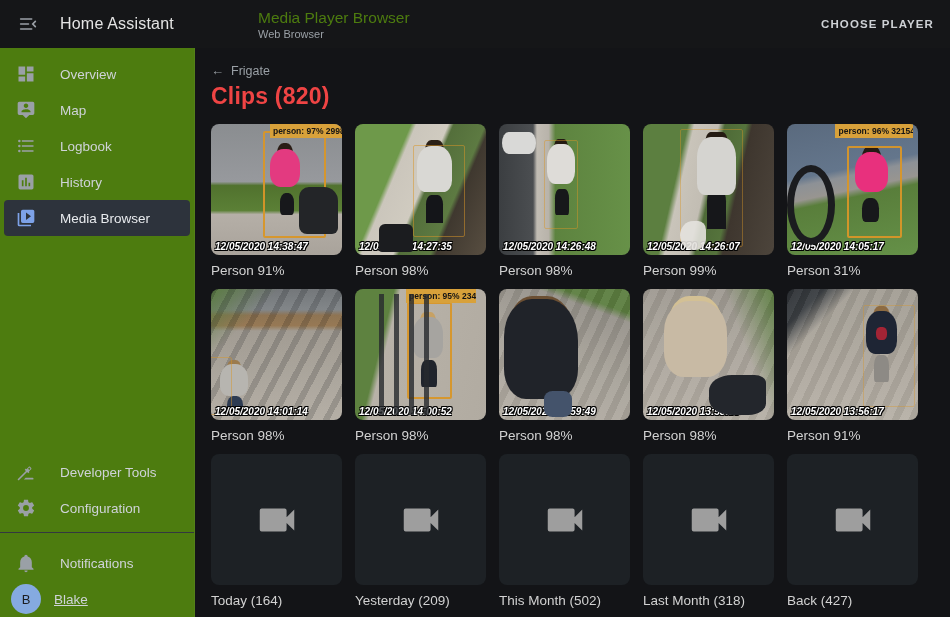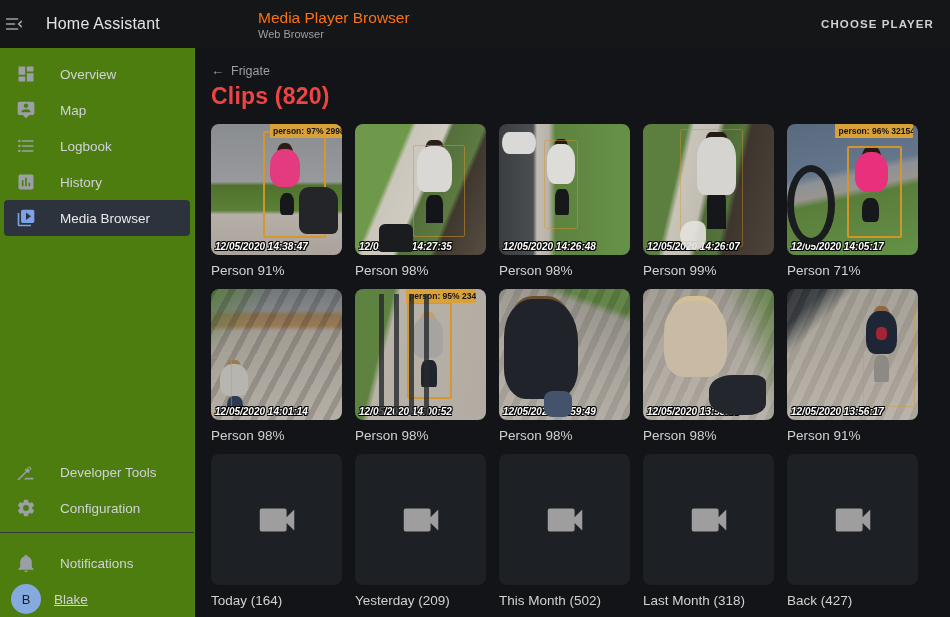--- a/index.html
+++ b/index.html
@@ -2,26 +2,26 @@
 <html><head>
 <meta charset="utf-8">
 <style>
   * { margin:0; padding:0; box-sizing:border-box; }
   html,body { width:950px; height:617px; overflow:hidden; background:#131417;
     font-family:"Liberation Sans","DejaVu Sans",sans-serif; }
   .app { display:flex; flex-direction:column; width:950px; height:617px; }
 
   
   .topbar { height:48px; flex:0 0 48px; background:#151618; display:flex; align-items:center; }
-  .topbar-left { width:195px; flex:0 0 195px; display:flex; align-items:center; }
+  .topbar-left { width:195px; flex:0 0 195px; display:flex; align-items:center; padding-left:14px; }
   .menu-toggle { background:none; border:none; cursor:pointer; width:28px; height:28px;
     display:flex; align-items:center; justify-content:center; color:#9aa0a6; }
   .app-title { margin-left:18px; font-size:16px; color:#e4e4e4; letter-spacing:.2px; }
   .topbar-title { margin-left:63px; }
-  .pg-title { font-size:15.5px; font-weight:500; color:#f97316; }
+  .pg-title { font-size:15.5px; font-weight:500; color:#4d7c0f; }
   .pg-sub { font-size:11px; color:#9aa0a6; margin-top:1px; }
   .topbar-spacer { flex:1; }
   .choose-player { background:none; border:none; cursor:pointer; color:#ced1d5;
     font-family:inherit; font-size:11.5px; font-weight:700; letter-spacing:1.1px; padding:16px; }
 
   
   .body-row { flex:1; display:flex; min-height:0; }
 
   
   .sidebar { width:195px; flex:0 0 195px; background:#4d7c0f; display:flex; flex-direction:column;
@@ -243,21 +243,21 @@
           </div>
           <div class="tile-label">Person 99%</div>
         </div>
 
         <div class="tile">
           <div class="thumb scene-r1c5">
             <div class="bbox bb-r1c5"></div>
             <div class="ptag tag-r1c5">person: 96% 32154</div>
             <div class="ts">12/05/2020 14:05:17</div>
           </div>
-          <div class="tile-label">Person 71%</div>
+          <div class="tile-label">Person 31%</div>
         </div>
 
         <div class="tile">
           <div class="thumb scene-r2c1">
             <div class="bbox bb-r2c1"></div>
             <div class="ts">12/05/2020 14:01:14</div>
           </div>
           <div class="tile-label">Person 98%</div>
         </div>
 

